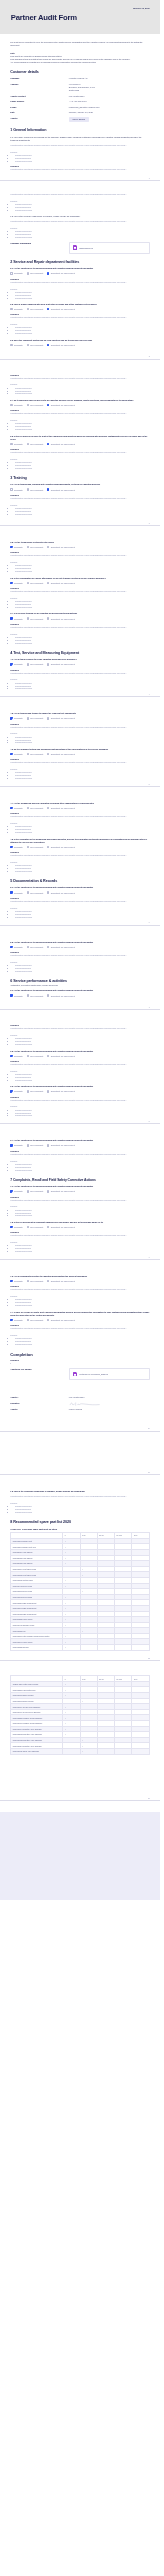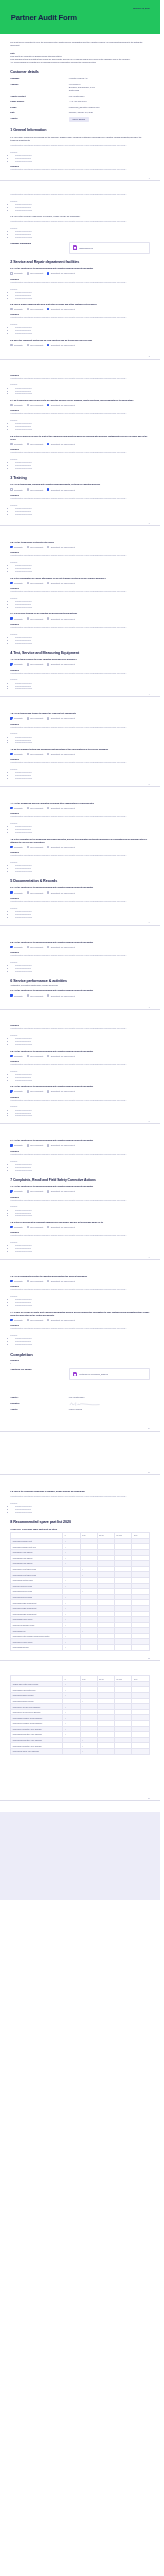--- a/index.html
+++ b/index.html
@@ -5,21 +5,21 @@
   * { box-sizing: border-box; }
   html, body { margin:0; padding:0; }
   body {
     width:160px;
     background:#ffffff;
     font-family:"Liberation Sans", sans-serif;
     color:#2b2f5c;
     -webkit-font-smoothing:antialiased;
   }
   .page-hero {
-    background:#22c55e;
+    background:#e5e5e5;
     padding:7.2px 10.3px 11.3px 10.3px;
   }
   .hero-date {
     text-align:right;
     font-size:1.9px;
     color:#2b2f5c;
     font-weight:600;
     letter-spacing:0.1px;
     margin-bottom:3.6px;
   }

